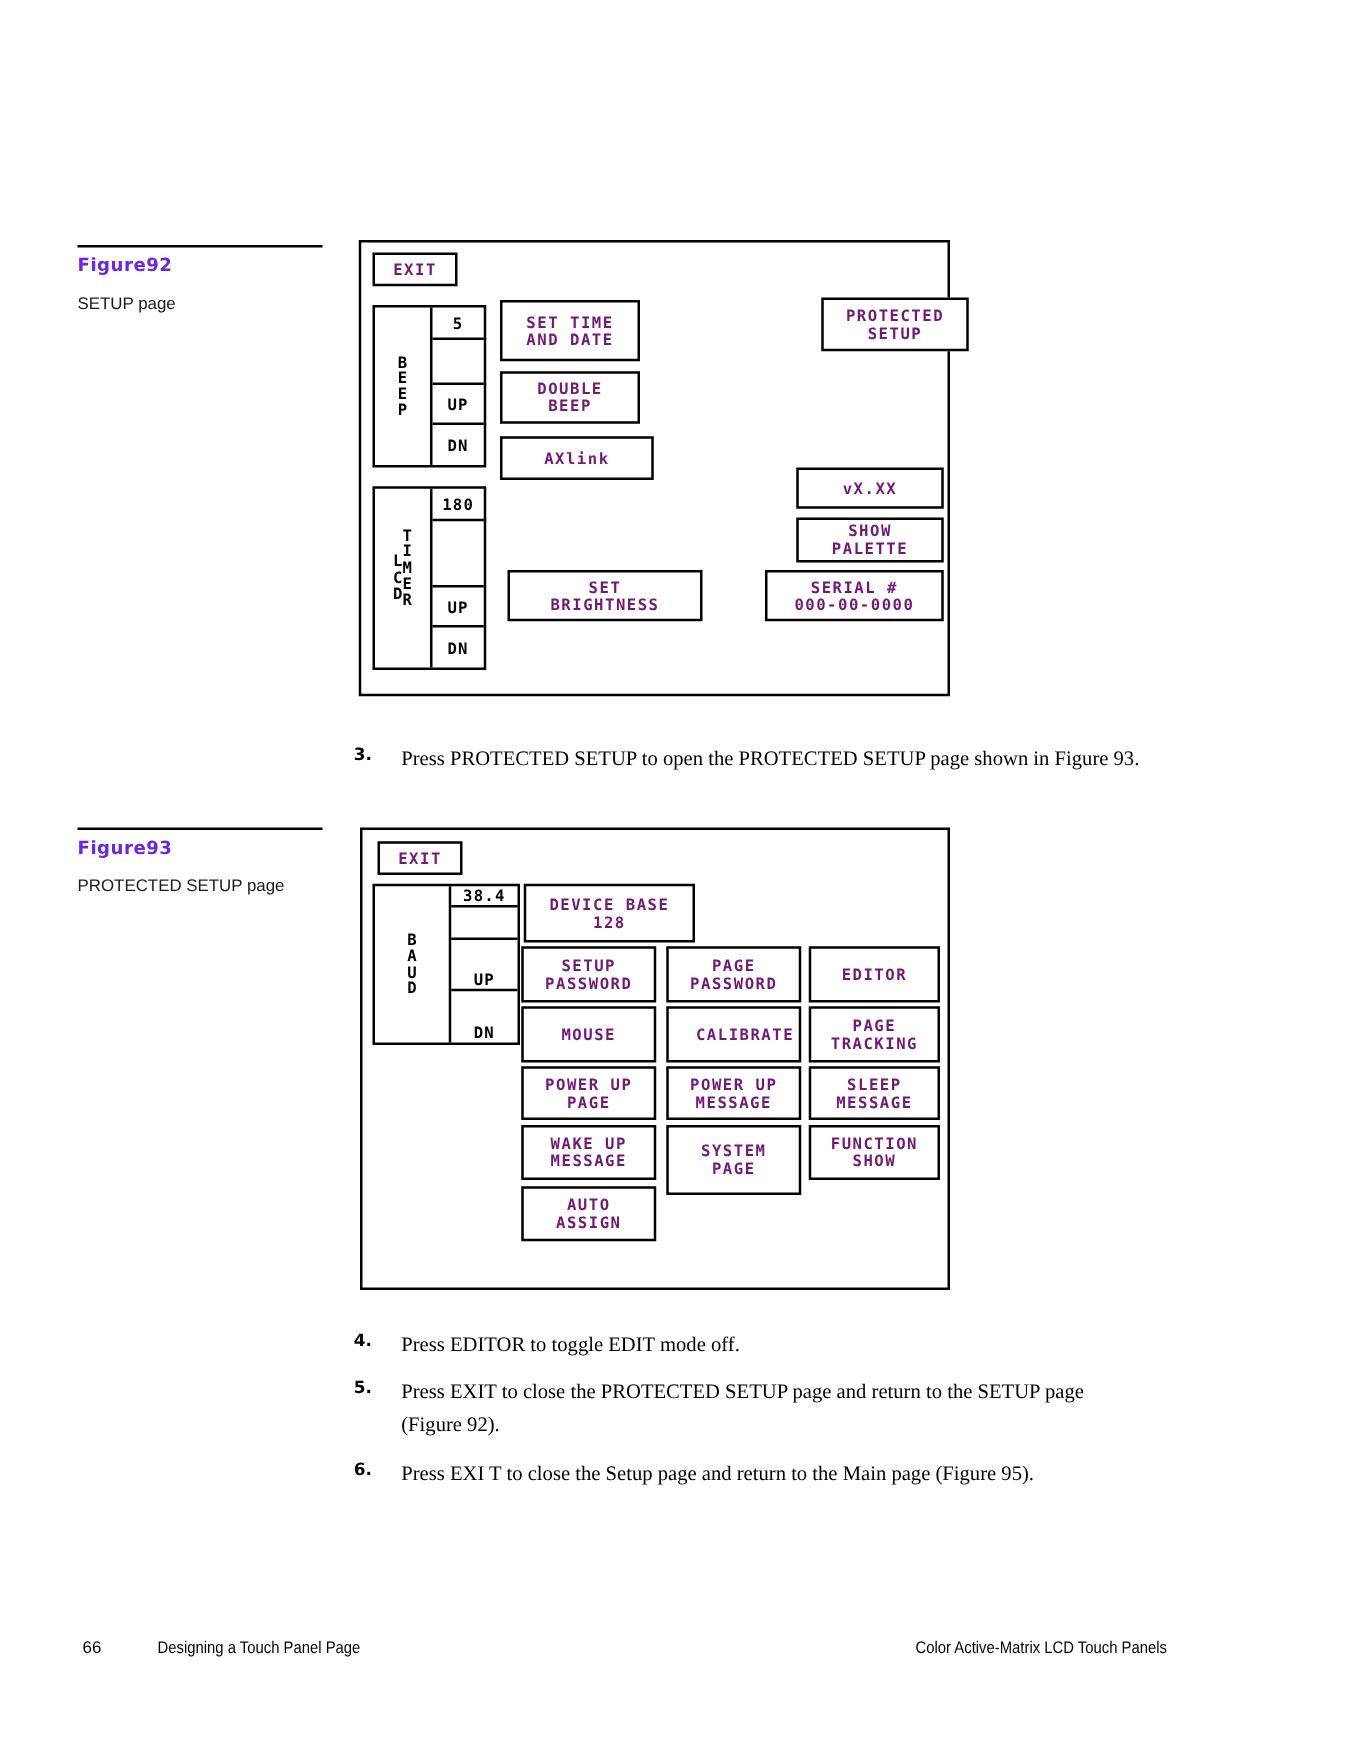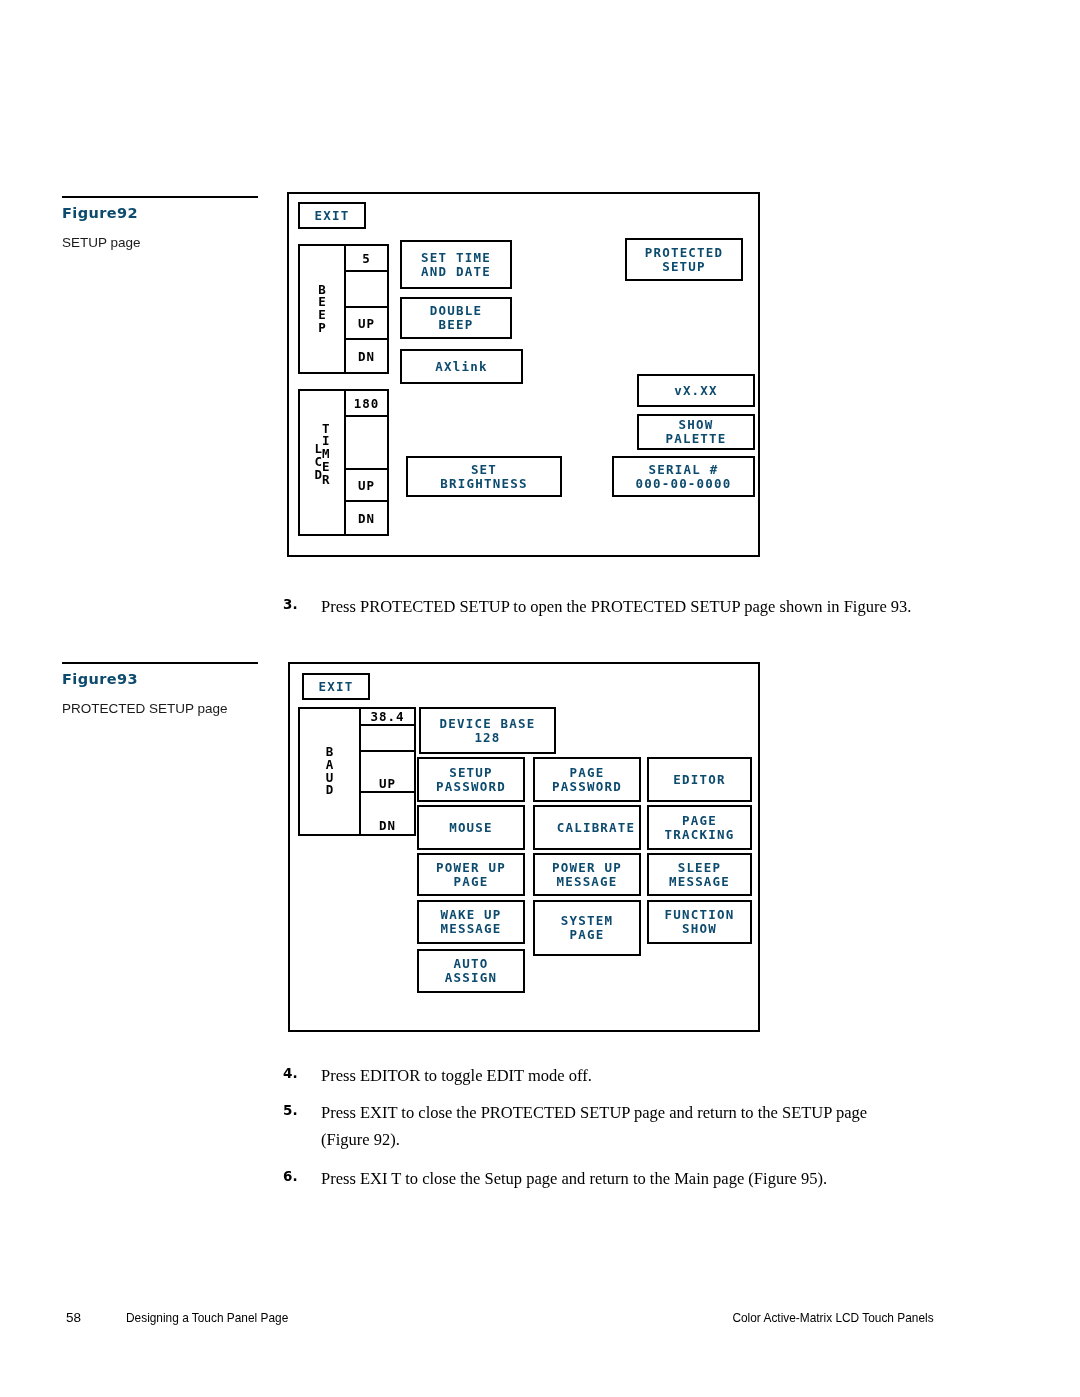--- a/index.html
+++ b/index.html
@@ -25,21 +25,21 @@
     border-top: 2.5px solid #000;
     width: 196px;
     margin: 0 0 7px 0;
   }
   .fig-title {
     font-family: "DejaVu Sans", sans-serif;
     font-weight: bold;
     font-size: 14.5px;
     letter-spacing: 0.4px;
     margin: 0 0 14px 0;
-    color: #0c4a6e;
+    color: #6d28d9;
   }
   .fig-sub {
     font-family: "Liberation Sans", sans-serif;
     font-size: 13.5px;
     color: #1a1a1a;
     margin: 0;
   }
 
   
   .panel {
@@ -58,21 +58,21 @@
     font-family: "DejaVu Sans Mono", monospace;
     font-size: 12.5px;
     font-weight: bold;
     letter-spacing: 1.2px;
     line-height: 1.12;
     display: flex;
     align-items: center;
     justify-content: center;
     text-align: center;
     white-space: pre;
-    color: #0c4a6e;
+    color: #701a75;
   }
 
   
   .stepper {
     position: absolute;
     box-sizing: border-box;
     border: 2px solid #000;
     background: #fff;
   }
   .stepper-label {
@@ -206,21 +206,21 @@
   </div>
 
   <div class="btn" style="left:111px; top:46px; width:112px; height:49px;">SET TIME
 AND DATE</div>
   <div class="btn" style="left:111px; top:103px; width:112px; height:42px;">DOUBLE
 BEEP</div>
   <div class="btn" style="left:111px; top:155px; width:123px; height:35px;">AXlink</div>
   <div class="btn" style="left:117px; top:262px; width:156px; height:41px;">SET
 BRIGHTNESS</div>
 
-  <div class="btn" style="left:336px; top:44px; width:118px; height:43px;">PROTECTED
+  <div class="btn" style="left:368px; top:44px; width:118px; height:43px;">PROTECTED
 SETUP</div>
   <div class="btn" style="left:348px; top:180px; width:118px; height:33px;">vX.XX</div>
   <div class="btn" style="left:348px; top:220px; width:118px; height:36px;">SHOW
 PALETTE</div>
   <div class="btn" style="left:323px; top:262px; width:143px; height:41px;">SERIAL #
 000-00-0000</div>
 </div>
 
 <div class="step" style="left:283px; top:594px; width:630px;">
   <span class="step-num">3.</span>
@@ -294,15 +294,15 @@
 <div class="step" style="left:283px; top:1100px; width:630px;">
   <span class="step-num">5.</span>
   <span class="step-body">Press EXIT to close the PROTECTED SETUP page and return to the SETUP page (Figure 92).</span>
 </div>
 
 <div class="step" style="left:283px; top:1166px; width:640px;">
   <span class="step-num">6.</span>
   <span class="step-body">Press EXI T to close the Setup page and return to the Main page (Figure 95).</span>
 </div>
 
-<div class="footer" style="left:66px; top:1310px;">58</div>
+<div class="footer" style="left:66px; top:1310px;">66</div>
 <div class="footer condensed" style="left:126px; top:1310px;">Designing a Touch Panel Page</div>
 <div class="footer condensed-r" style="right:146px; top:1310px;">Color Active-Matrix LCD Touch Panels</div>
 
 </body></html>

